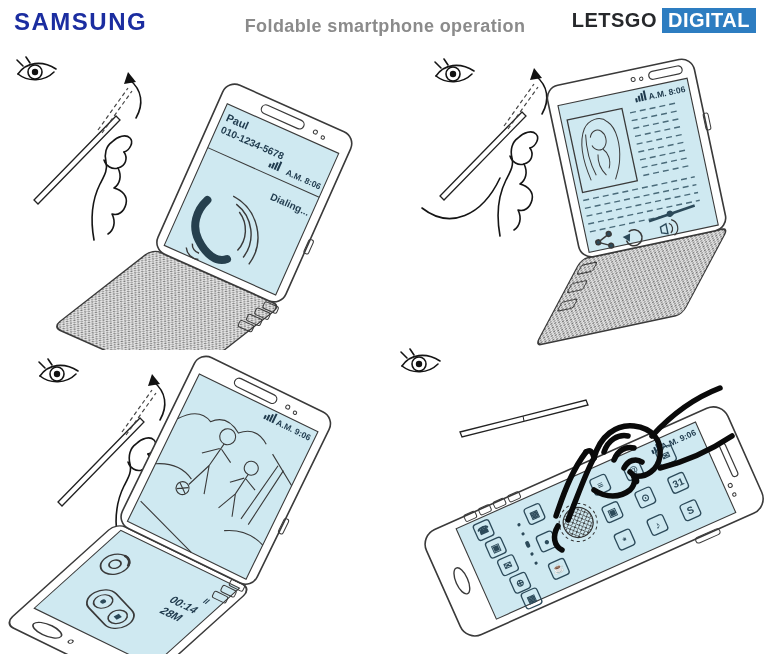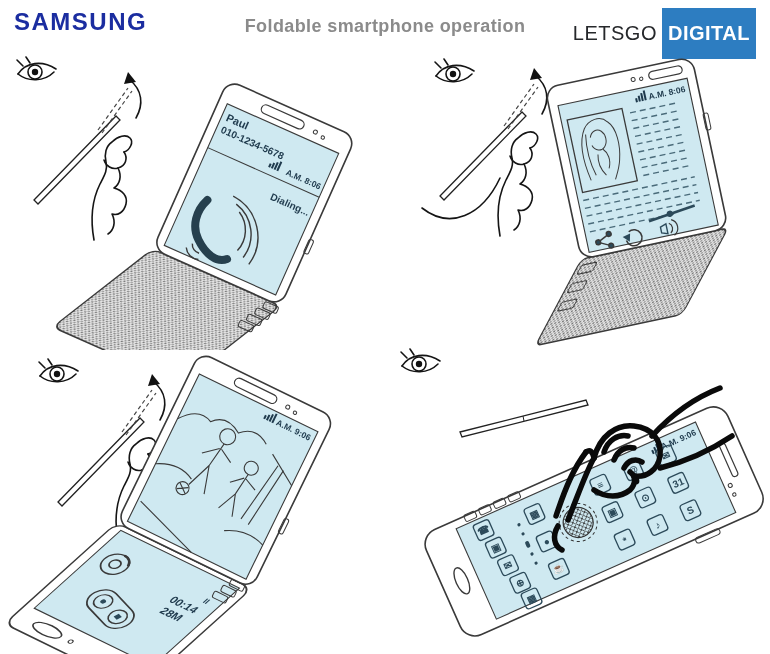--- a/index.html
+++ b/index.html
@@ -4,23 +4,23 @@
 <style>
   html,body{margin:0;padding:0;background:#fff;}
   #page{position:relative;width:770px;height:654px;background:#ffffff;overflow:hidden;
         font-family:"Liberation Sans",sans-serif;}
   
   #samsung{position:absolute;left:14px;top:8px;font-size:24px;font-weight:800;
            letter-spacing:1.5px;color:#1b2da0;}
   #title{position:absolute;left:50%;top:16px;transform:translateX(-50%);
          font-size:18px;font-weight:700;letter-spacing:.4px;color:#8b8b8b;}
   #letsgo-wrap{position:absolute;right:14px;top:8px;display:flex;align-items:center;}
-  #letsgo{font-size:20px;font-weight:400;letter-spacing:.5px;color:#26282b;}
+  #letsgo{font-size:20px;font-weight:700;letter-spacing:.5px;color:#26282b;}
   #digital{font-size:20px;font-weight:800;letter-spacing:.5px;color:#ffffff;
-           background:#2d7dc1;padding:14px 6px;margin-left:5px;}
+           background:#2d7dc1;padding:1px 6px;margin-left:5px;}
   .fig{position:absolute;}
   svg text{font-family:"Liberation Sans",sans-serif;fill:#1f3a4d;}
   .ink{stroke:#3a3a3a;fill:none;}
   .hand{stroke:#151515;stroke-width:1.6;fill:none;stroke-linecap:round;stroke-linejoin:round;}
   .bold-hand{stroke:#0a0a0a;stroke-width:5.5;fill:none;stroke-linecap:round;stroke-linejoin:round;}
   .dash{stroke:#4a6b7a;stroke-width:1.4;fill:none;stroke-dasharray:6 4;}
   .appbox{fill:none;stroke:#2c4a5a;stroke-width:1.3;}
   .appglyph{font-size:10px;font-weight:700;fill:#2c4a5a;text-anchor:middle;}
 </style>
 </head>

